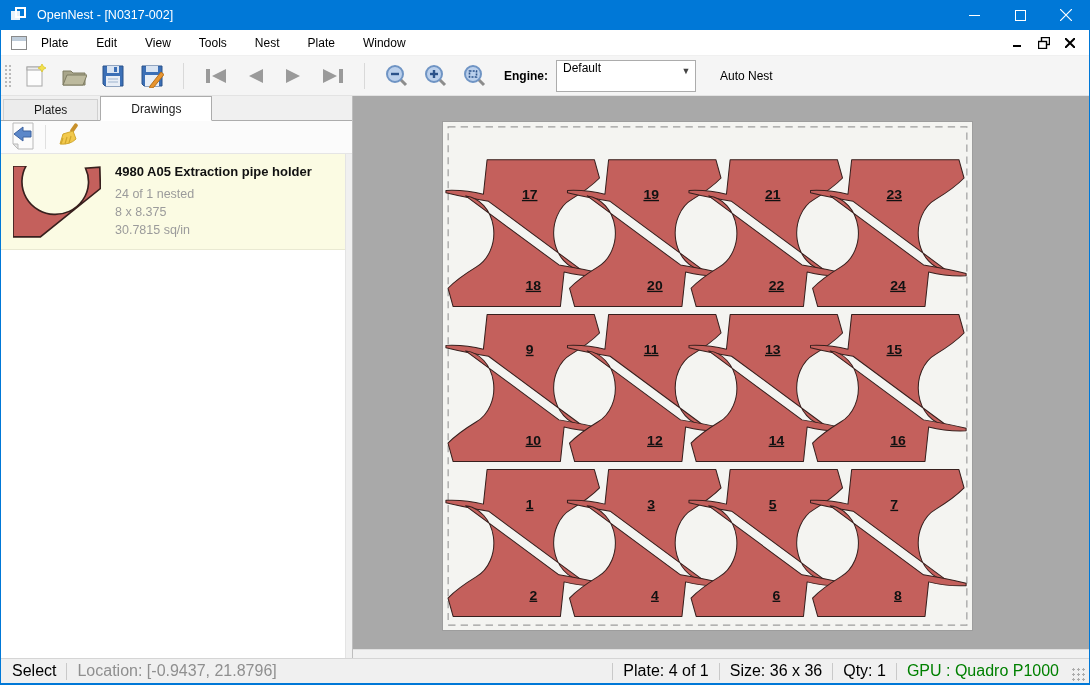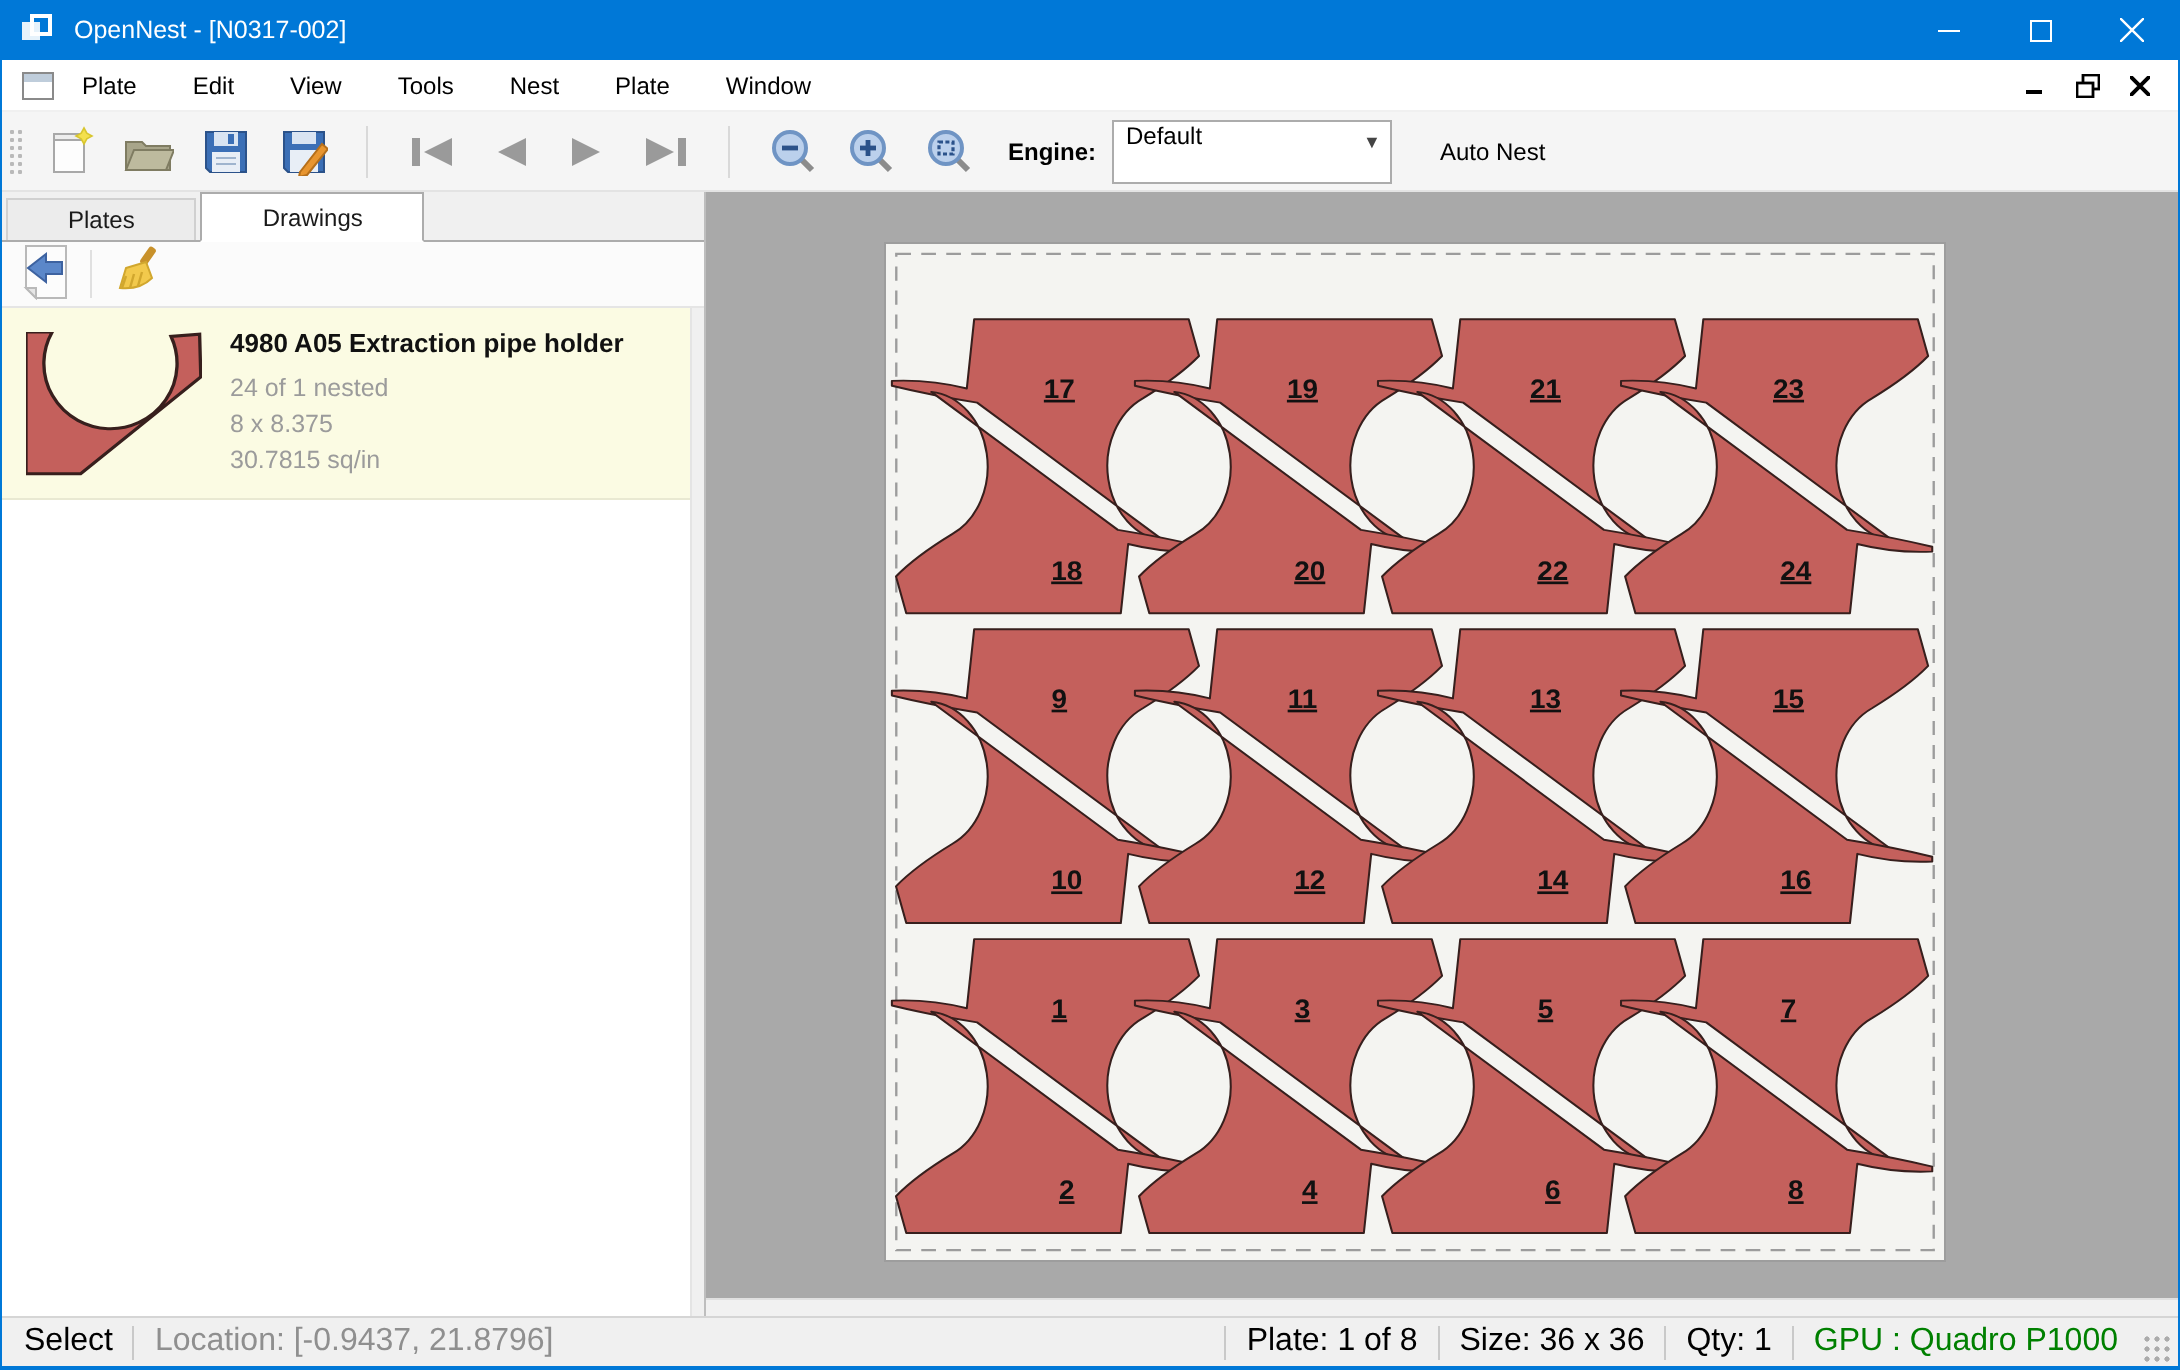--- a/index.html
+++ b/index.html
@@ -379,21 +379,21 @@
       <div class="h-scroll"></div>
     </div>
   </div>
 
   <div class="statusbar">
     <span class="sb-mode">Select</span>
     <span class="sb-sep"></span>
     <span class="sb-loc">Location: [-0.9437, 21.8796]</span>
     <span class="sb-right">
       <span class="sb-sep"></span>
-      <span class="sb-field">Plate: 1 of 8</span>
+      <span class="sb-field">Plate: 4 of 1</span>
       <span class="sb-sep"></span>
       <span class="sb-field">Size: 36 x 36</span>
       <span class="sb-sep"></span>
       <span class="sb-field">Qty: 1</span>
       <span class="sb-sep"></span>
       <span class="sb-gpu">GPU : Quadro P1000</span>
       <span class="sb-grip"></span>
     </span>
   </div>
 </div>

